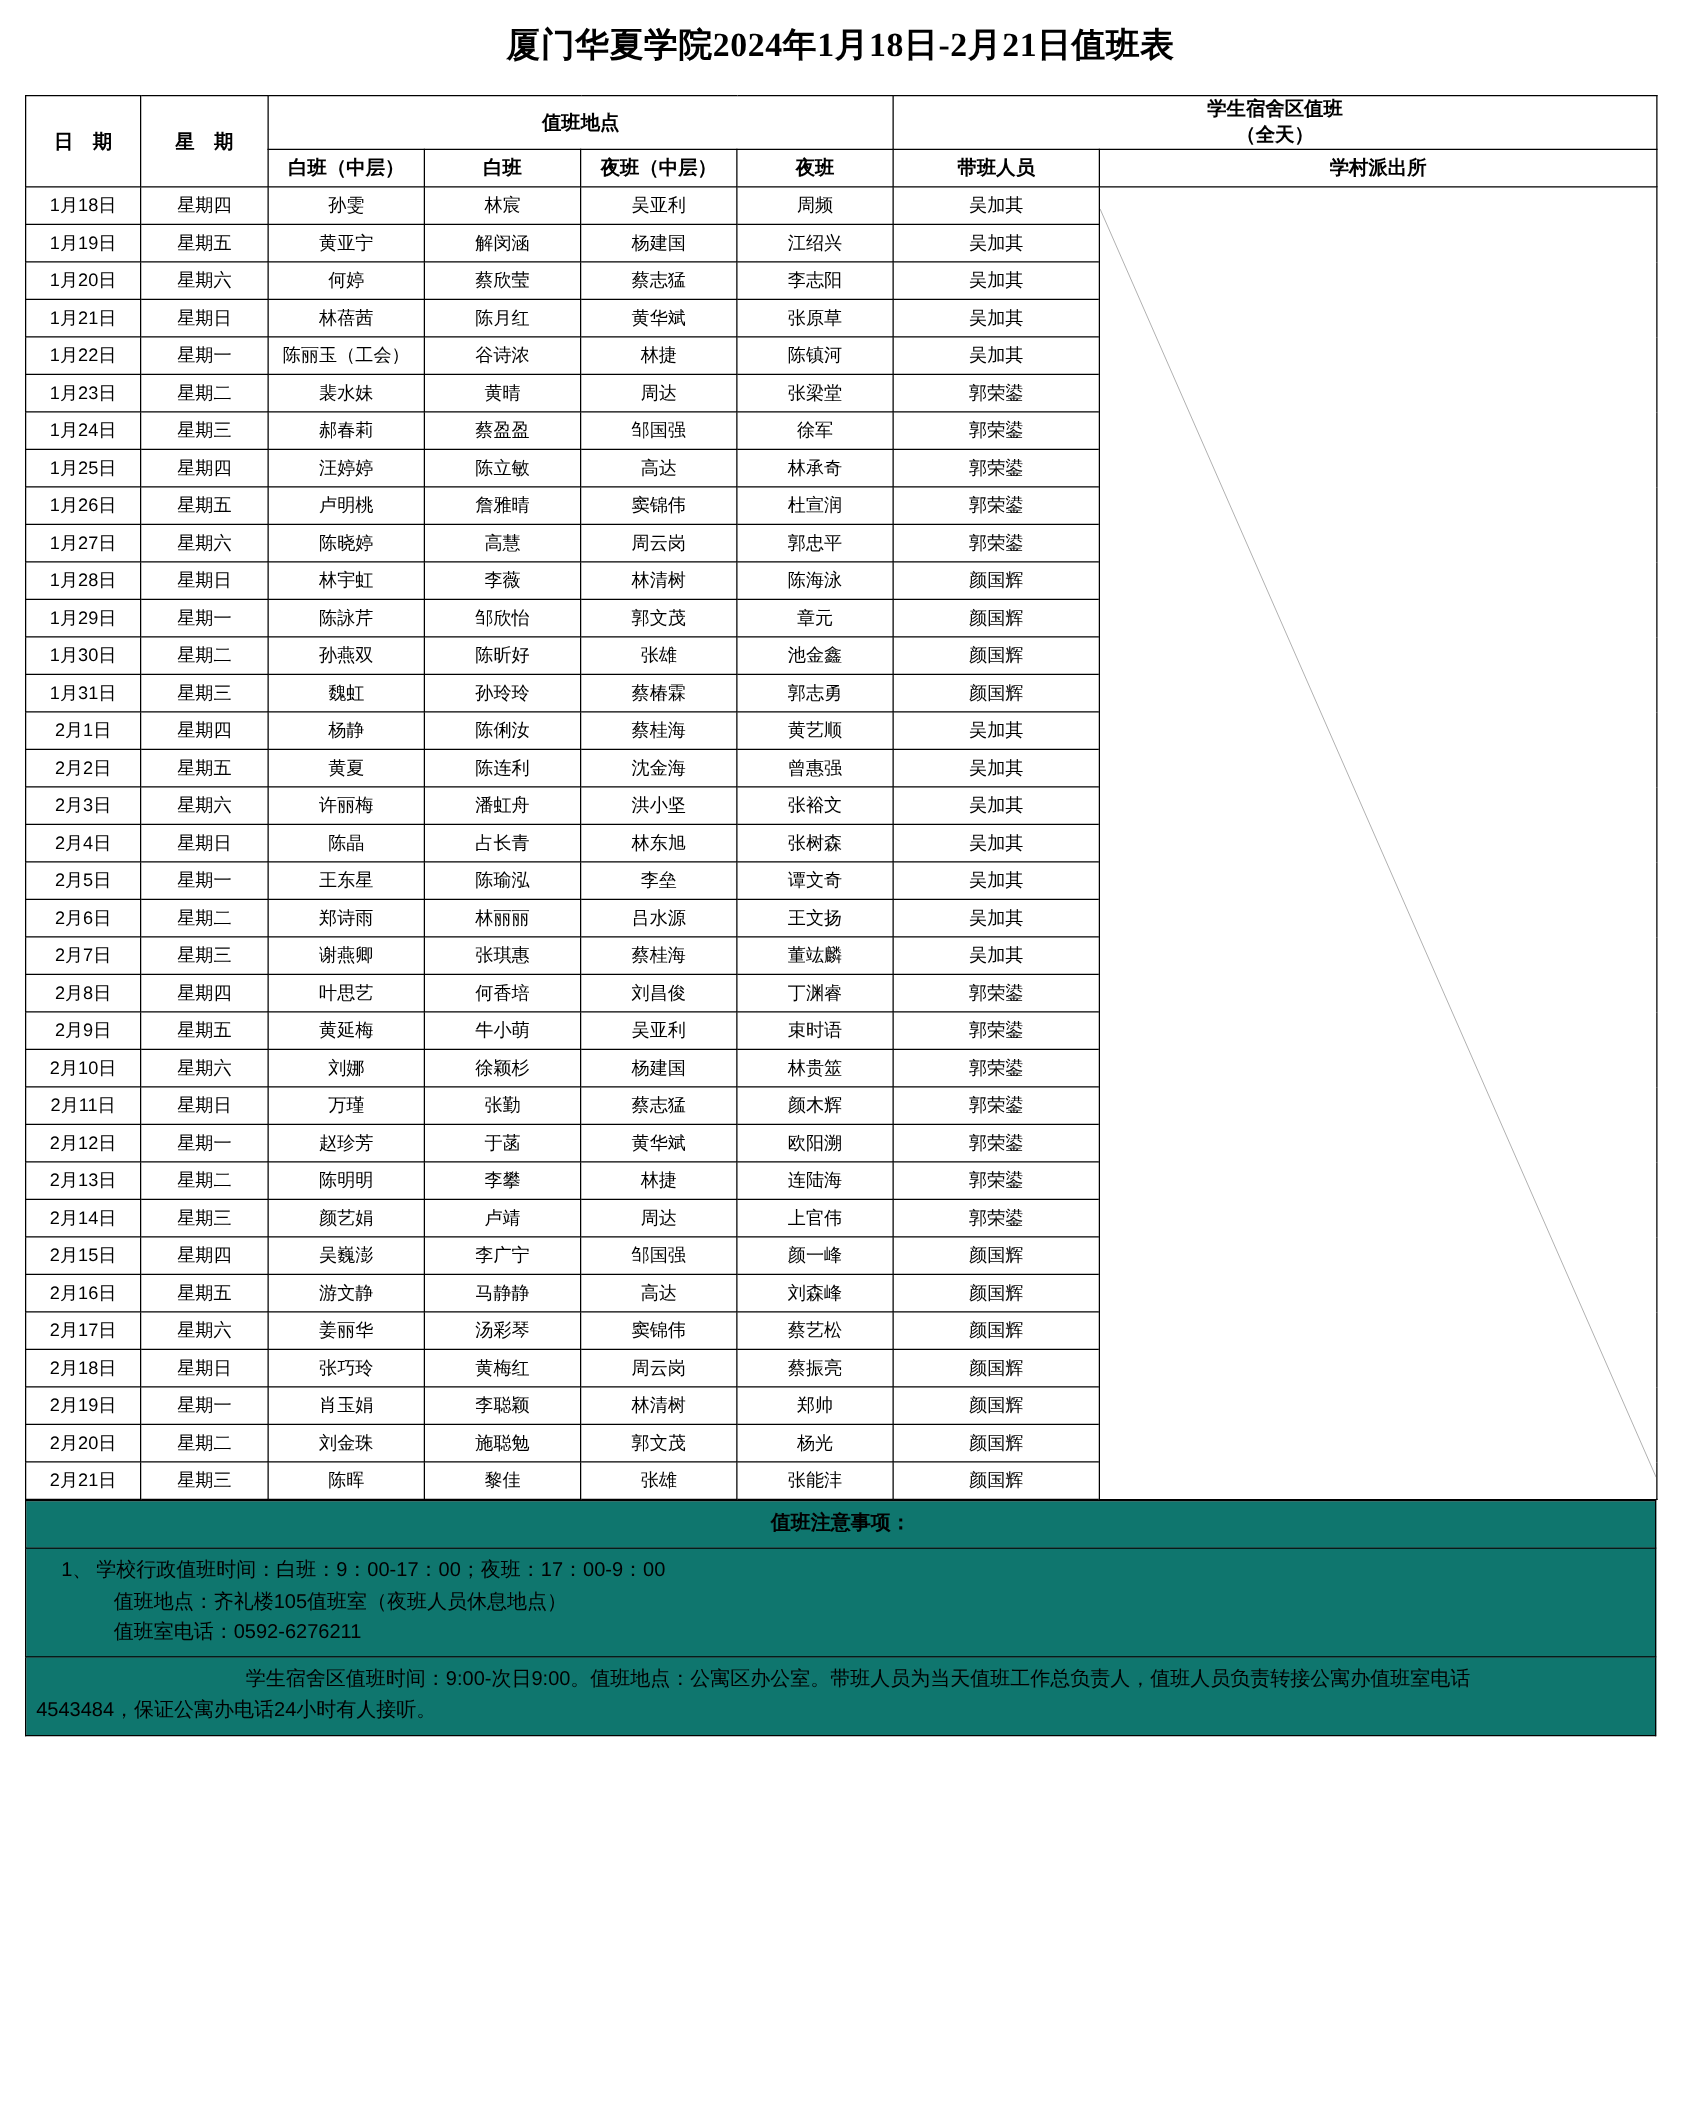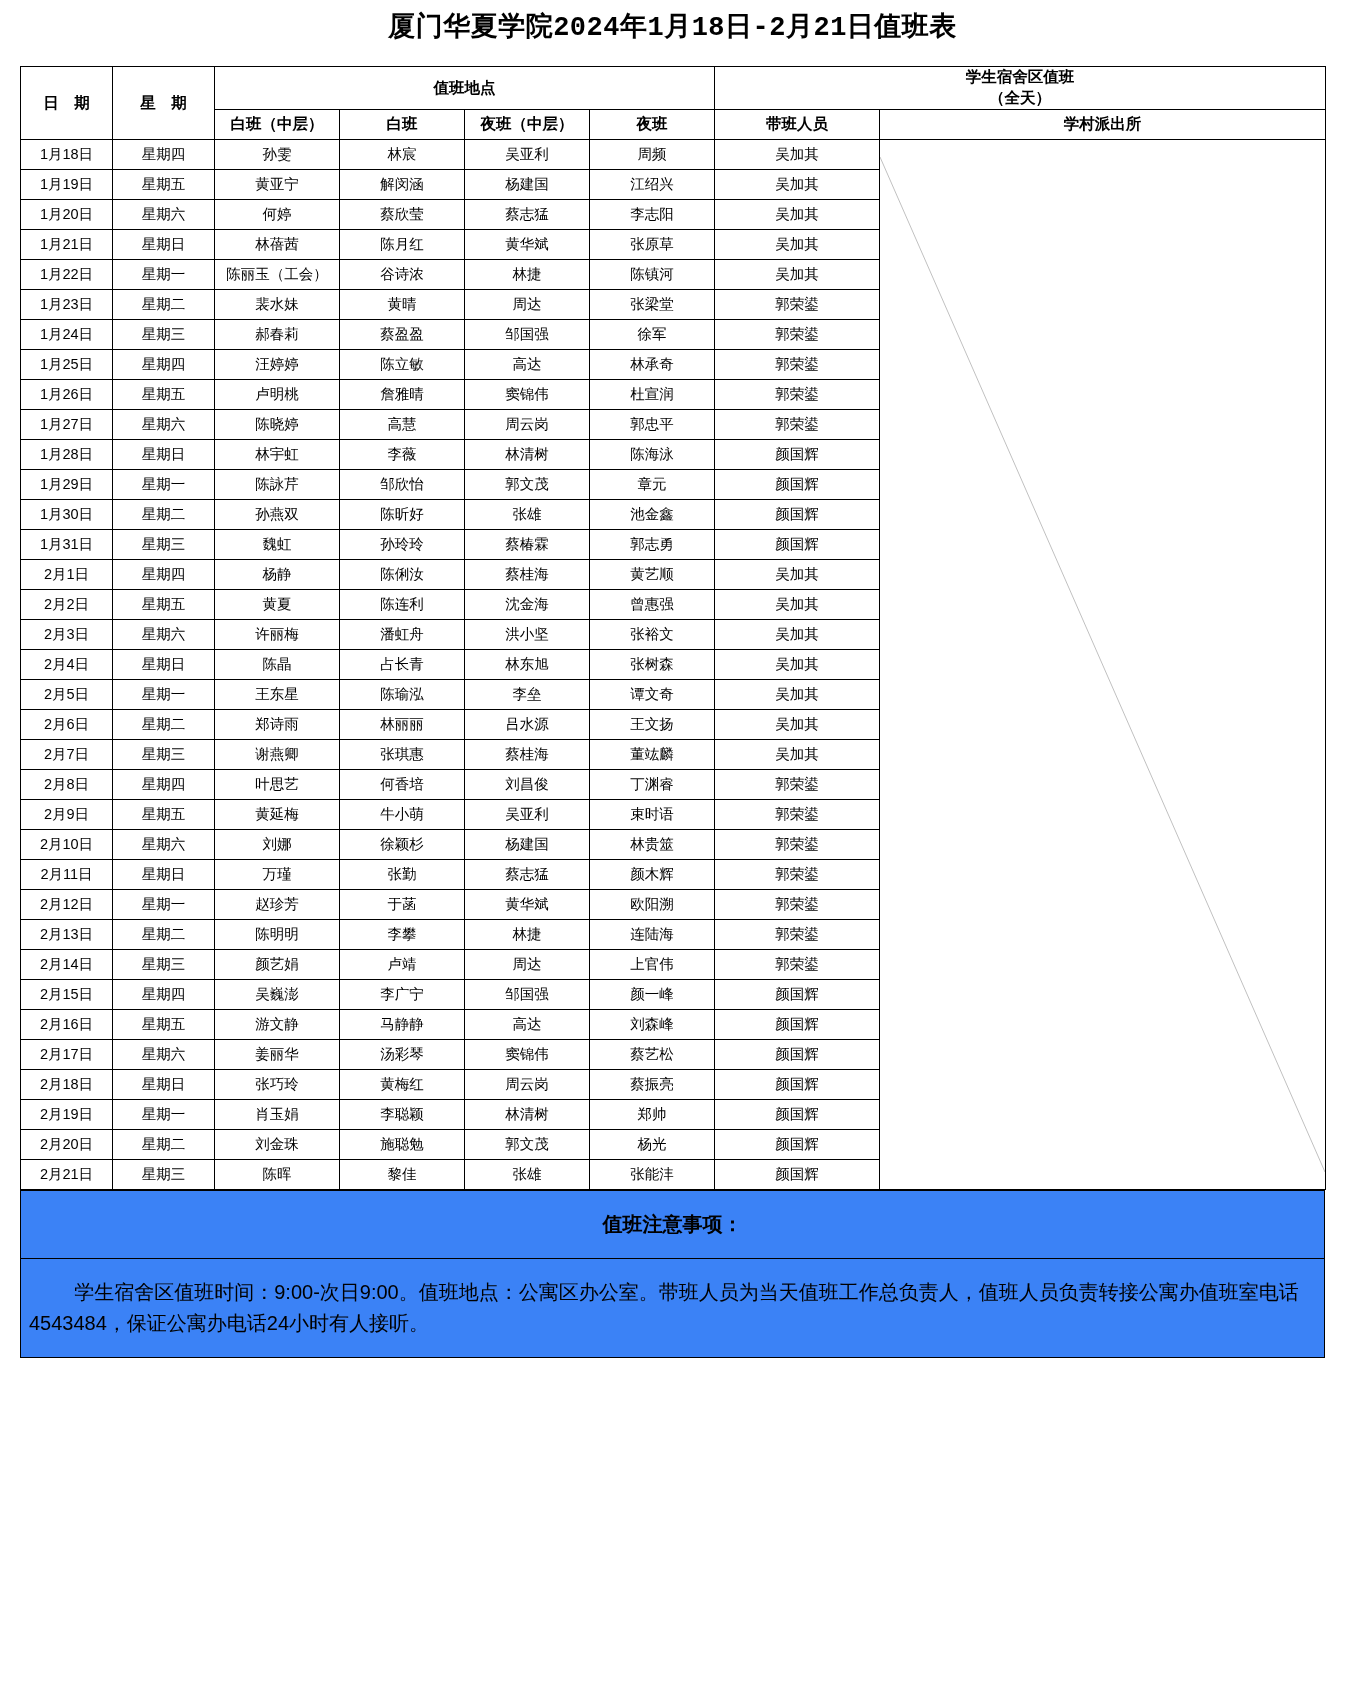--- a/index.html
+++ b/index.html
@@ -14,22 +14,22 @@
   }
   .page {
     width: 1345px;
     box-sizing: border-box;
     padding: 0;
   }
   .doc-title {
     text-align: center;
     font-size: 27px;
     font-weight: bold;
-    font-family: Liberation Mono, monospace;
-    padding: 8px 0 22px 0;
+    font-family: Liberation Serif, serif;
+    padding: 18px 0 22px 0;
     letter-spacing: 0.5px;
   }
   table.sched {
     border-collapse: collapse;
     width: 1305px;
     margin: 0 20px;
     table-layout: fixed;
   }
   table.sched td, table.sched th {
     border: 1px solid #000000;
@@ -74,25 +74,25 @@
   }
   
   table.notes {
     border-collapse: collapse;
     width: 1305px;
     margin: 0 20px 18px 20px;
     table-layout: fixed;
   }
   table.notes td {
     border: 1px solid #000000;
-    font-size: 20px;
-    padding: 18px 8px;
+    font-size: 16px;
+    padding: 6px 8px;
     vertical-align: top;
     line-height: 1.55;
-    background: #3b82f6;
+    background: #0f766e;
   }
   td.notes-title {
     text-align: center;
     font-weight: bold;
     font-size: 15.5px;
     padding: 3px 0;
   }
   .indent2 { padding-left: 62px; display: block; }
   .indent-first { text-indent: 28px; display: block; text-align: center; }
   .num-label {
@@ -466,20 +466,27 @@
       </tbody>
   </table>
 
   <table class="notes">
     <tbody>
         <tr>
       <td class="notes-title">值班注意事项：</td>
     </tr>
     <tr>
       <td>
+        <span class="body-line"><span class="num-label">1、</span><span>学校行政值班时间：白班：9：00-17：00；夜班：17：00-9：00</span></span>
+        <span class="indent2">值班地点：齐礼楼105值班室（夜班人员休息地点）</span>
+        <span class="indent2">值班室电话：0592-6276211</span>
+      </td>
+    </tr>
+    <tr>
+      <td>
         <span class="indent-first">学生宿舍区值班时间：9:00-次日9:00。值班地点：公寓区办公室。带班人员为当天值班工作总负责人，值班人员负责转接公寓办值班室电话</span>
         <span class="body-line">4543484，保证公寓办电话24小时有人接听。</span>
       </td>
     </tr>
   </tbody>
     </table>
 
 </div>
 
 </body></html>

